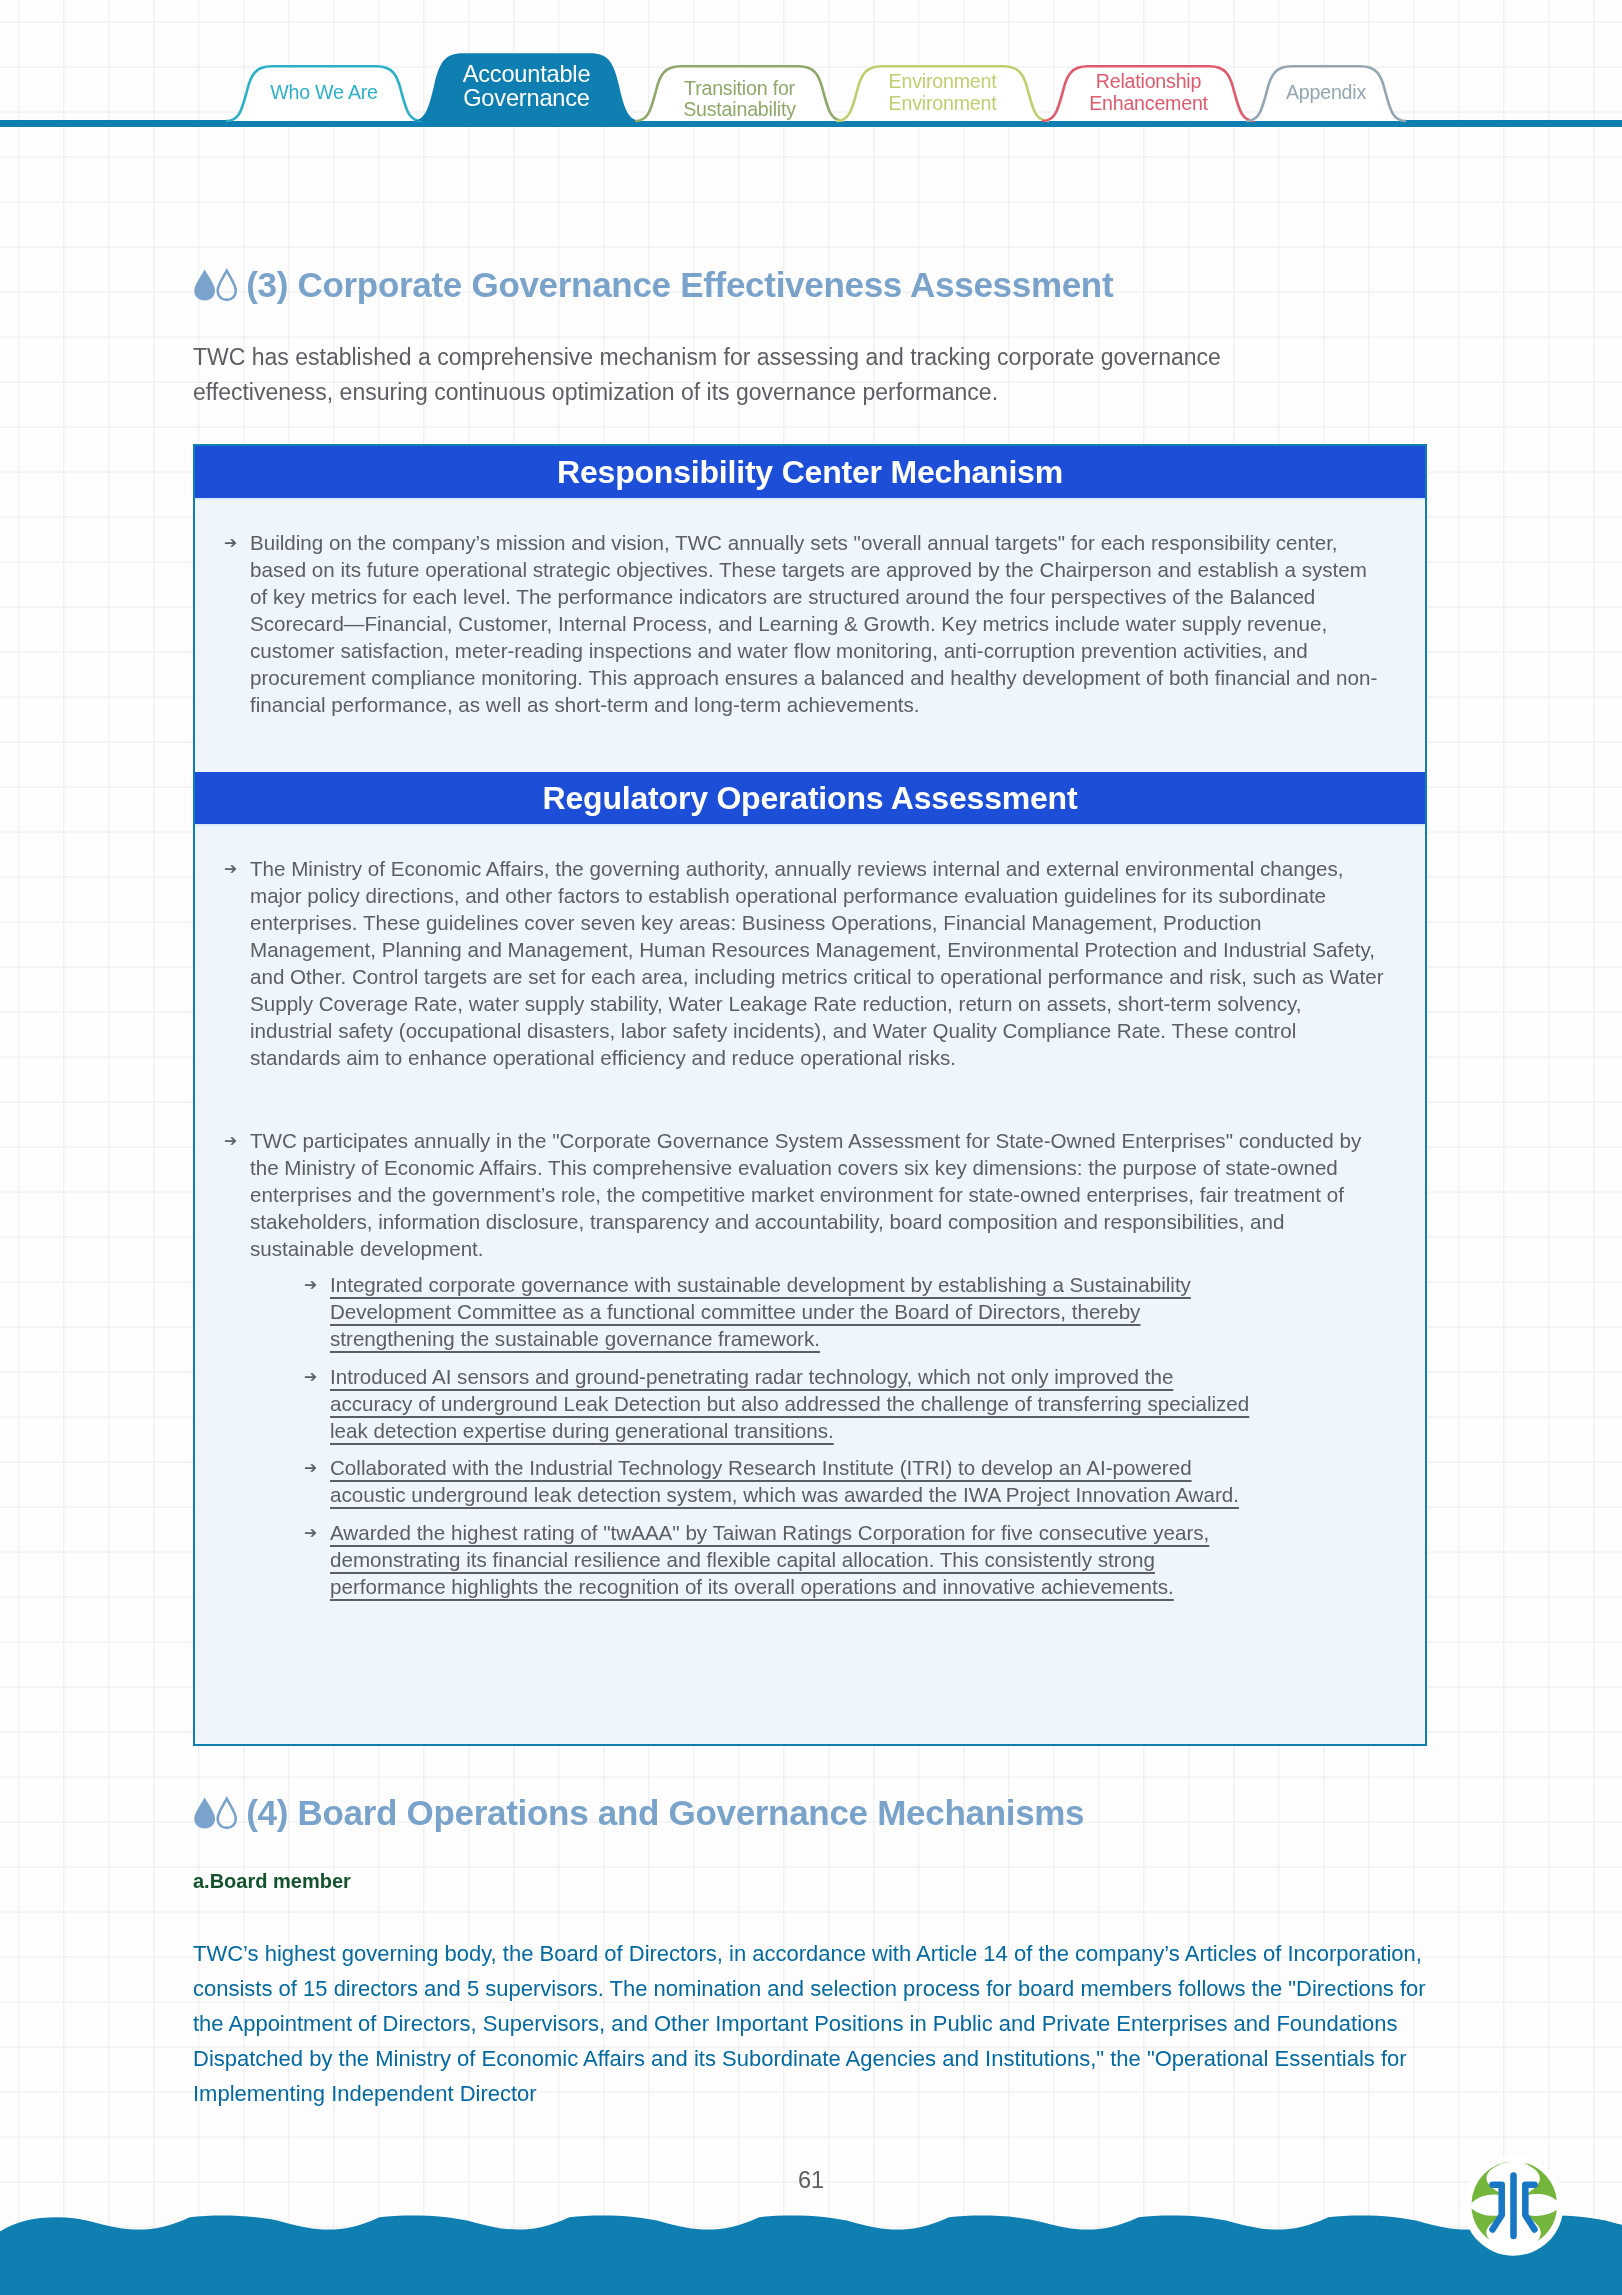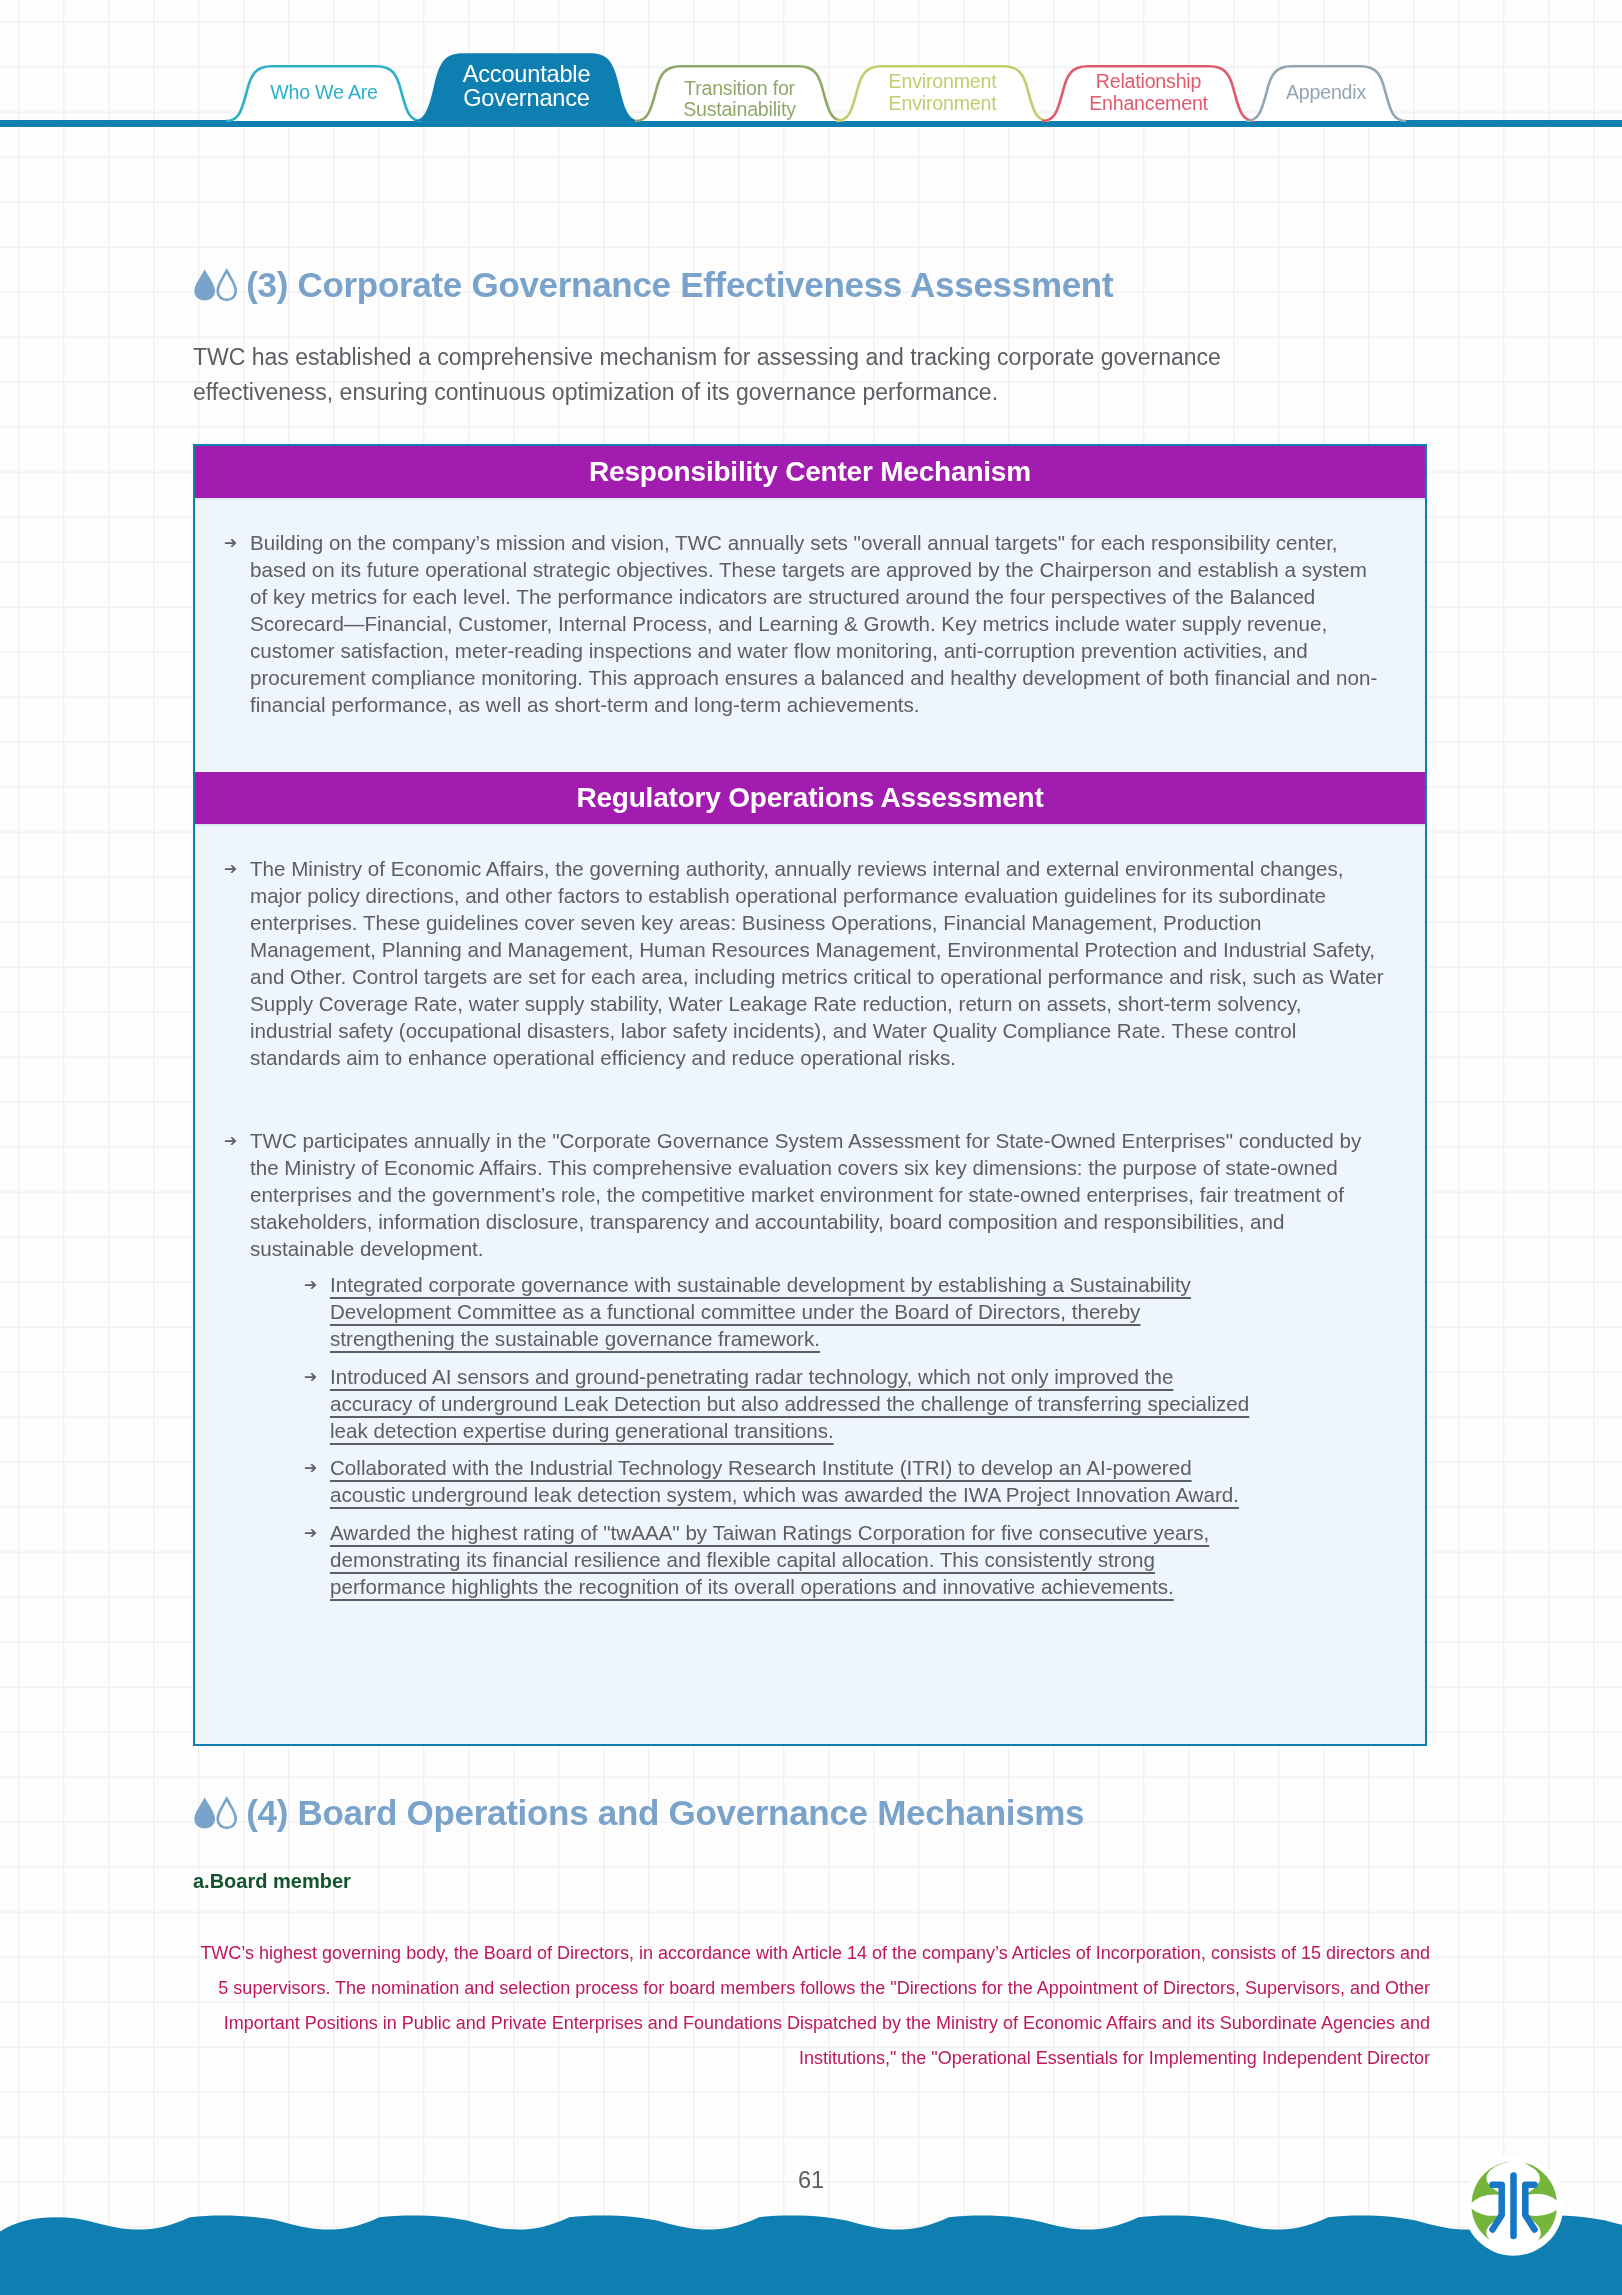--- a/index.html
+++ b/index.html
@@ -42,23 +42,23 @@
     position: absolute; left: 193px; top: 340px; width: 1126px;
     font-size: 23px; line-height: 35px; color: #5b5e63;
   }
 
   
   .panel {
     position: absolute; left: 193px; top: 444px; width: 1234px; height: 1302px;
     border: 2.6px solid #0f7fb2; box-sizing: border-box; background: #eef5fb;
   }
   .panel-head {
-    height: 52px; background: #a21caf; color: #fff;
+    height: 52px; background: #1d4ed8; color: #fff;
     display: flex; align-items: center; justify-content: center;
-    font-size: 28px; font-weight: bold; letter-spacing: -0.2px;
+    font-size: 32px; font-weight: bold; letter-spacing: -0.2px;
     border-bottom: 2.6px solid #d9eaf5;
   }
   .panel-body { padding: 0 39px 0 29px; box-sizing: border-box; }
   .bullet {
     position: relative; padding-left: 26px;
     font-size: 20.6px; line-height: 27px; color: #5b5e63;
   }
   .bullet .arrow {
     position: absolute; left: 0; top: 0; font-size: 15.7px; color: #5b5e63;
   }
@@ -66,21 +66,21 @@
   .sub-item { position: relative; padding-left: 26px; margin-bottom: 10.5px; font-size: 20.6px; line-height: 27px; color: #5b5e63; width: 929px; }
   .sub-item .txt { text-decoration: underline; text-decoration-thickness: 2px; text-underline-offset: 5.2px; }
   .sub-item .arrow { position: absolute; left: 0; top: 0; font-size: 15.7px; }
 
   .subheading {
     position: absolute; left: 193px; top: 1870px;
     color: #14532d; font-size: 20px; font-weight: bold;
   }
   .body-text {
     position: absolute; left: 193px; top: 1936px; width: 1237px;
-    font-size: 18px; line-height: 35px; color: #be185d; text-align: right;
+    font-size: 22px; line-height: 35px; color: #0369a1;
   }
 
   .page-number {
     position: absolute; left: 0; width: 1622px; top: 2167px; text-align: center;
     font-size: 23.6px; color: #5b5e63;
   }
   .footer-wave { position: absolute; left: 0; top: 2208px; width: 1622px; height: 87px; }
   .logo { position: absolute; left: 1461px; top: 2152px; width: 105px; height: 105px; }
 </style>
 </head>

